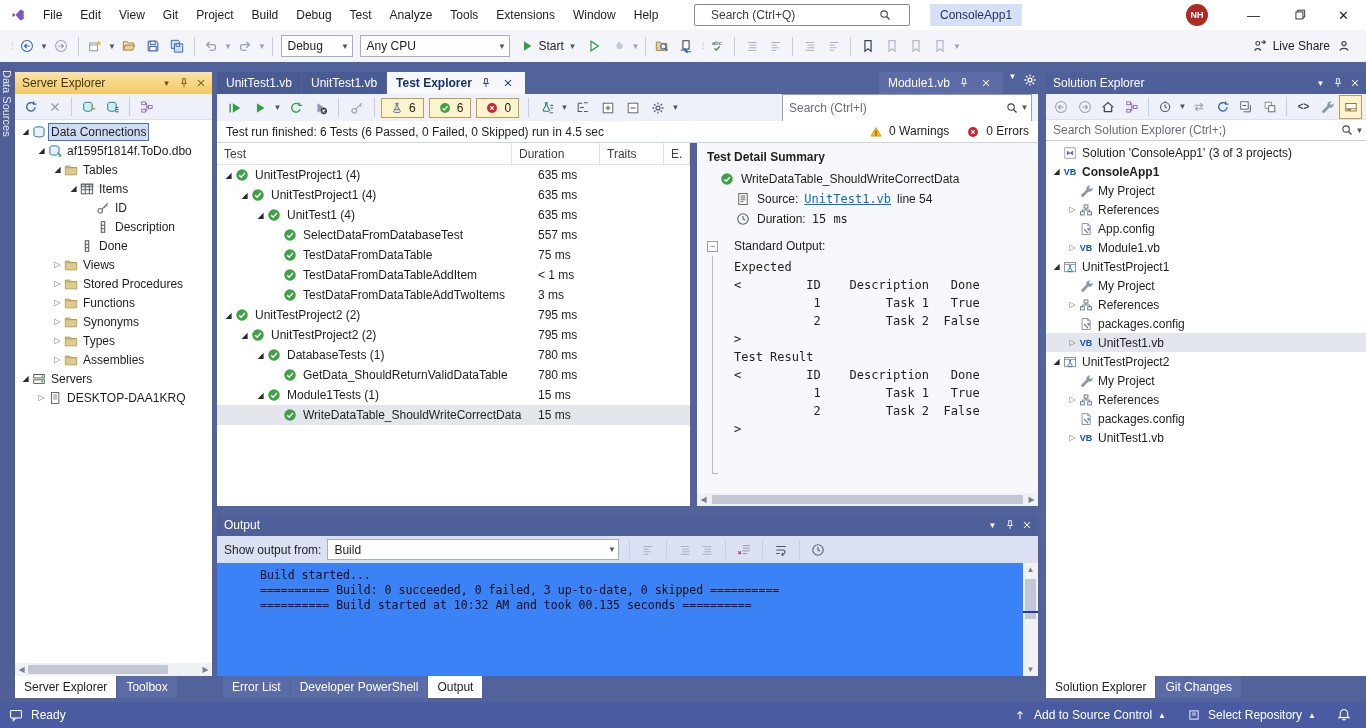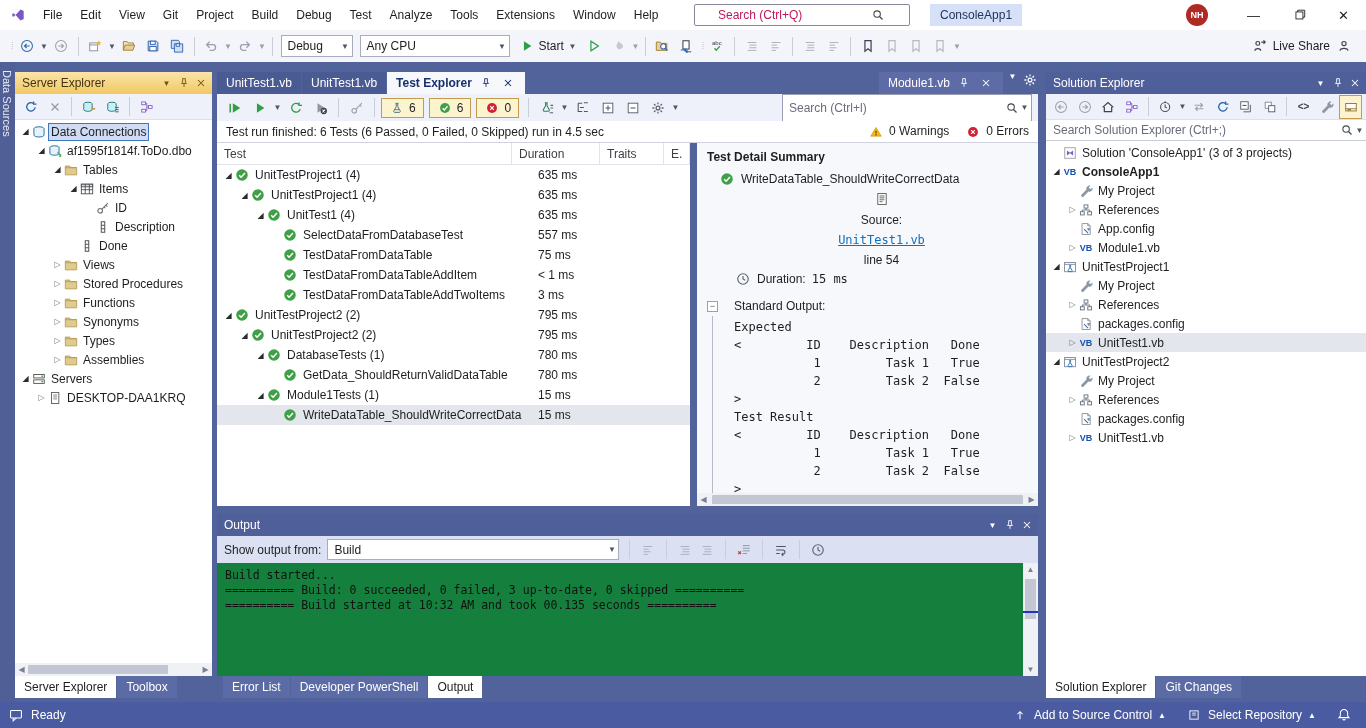--- a/index.html
+++ b/index.html
@@ -8,21 +8,21 @@
   .ic { display:inline-flex; align-items:center; justify-content:center; width:16px; height:16px; flex:none; }
   .ic svg { width:14px; height:14px; }
   .ic.sm svg { width:12px; height:12px; }
   .vbtxt { font:bold 9px "Liberation Sans",sans-serif; color:#1252b0; }
   .codetxt { font:bold 10px "Liberation Sans",sans-serif; color:#3c4250; }
 
   
   #titlebar { height:30px; background:#ffffff; display:flex; align-items:center; position:relative; }
   #vslogo { margin:0 8px 0 10px; }
   .menu-item { padding:0 9px; line-height:30px; color:#1e1e1e; }
-  #qsearch { position:absolute; left:694px; top:4px; width:216px; height:22px; border:1px solid #88889a; border-radius:2px; background:#fff; display:flex; align-items:center; padding:0 23px; color:#be185d; }
+  #qsearch { position:absolute; left:694px; top:4px; width:216px; height:22px; border:1px solid #88889a; border-radius:2px; background:#fff; display:flex; align-items:center; padding:0 16px; color:#404040; }
   #qsearch .ph { flex:1; }
   #proj-badge { position:absolute; left:930px; top:4px; height:22px; padding:0 10px; background:#d6e0f7; color:#24345e; display:flex; align-items:center; }
   #avatar { position:absolute; left:1186px; top:4px; width:22px; height:22px; border-radius:50%; background:#b02a25; color:#fff; font:bold 9px "Liberation Sans",sans-serif; display:flex; align-items:center; justify-content:center; }
   .winbtn { position:absolute; top:0; width:45px; height:30px; display:flex; align-items:center; justify-content:center; color:#1e1e1e; font-size:13px; }
 
   
   #toolbar { height:32px; background:#f4f5fb; display:flex; align-items:center; padding-left:8px; gap:1px; }
   .tbi { width:23px; height:24px; display:flex; align-items:center; justify-content:center; }
   .chev { font-size:8px; color:#4c5566; width:9px; text-align:center; }
   .chev.gray { color:#9aa0ad; }
@@ -101,21 +101,21 @@
   #std-guide:after { content:""; position:absolute; left:0; bottom:0; width:5px; border-bottom:1px solid #b7bac6; }
   .mline { white-space:pre; font-family:"DejaVu Sans Mono",monospace; font-size:12px; line-height:18px; }
   #std-label { margin-bottom:5px; }
   #detail-hscroll { flex:none; }
 
   #out-gap { height:8px; flex:none; }
   #output-block { height:162px; display:flex; flex-direction:column; flex:none; }
   #out-controls { height:27px; background:#dbe1f3; display:flex; align-items:center; padding:0 7px; gap:6px; flex:none; }
   #out-combo { width:292px; height:21px; background:#fff; border:1px solid #a8adbd; display:flex; align-items:center; padding:0 2px 0 6px; }
   #out-combo .cv { flex:1; }
-  #out-content { flex:1; background:#15803d; position:relative; overflow:hidden; }
+  #out-content { flex:1; background:#3b82f6; position:relative; overflow:hidden;padding-left:35px; }
   #out-lines { padding:5px 20px 0 8px; }
   .oline { white-space:pre; font-family:"DejaVu Sans Mono",monospace; font-size:11.5px; line-height:15px; color:#111; }
   #out-vscroll { position:absolute; right:0; top:0; bottom:0; width:15px; background:#f0f1f5; }
   #out-vscroll .arr { position:absolute; left:0; width:15px; text-align:center; color:#7a7f92; font-size:8px; }
   #out-thumb { position:absolute; left:2px; right:2px; top:16px; height:40px; background:#c3c7d3; }
   #out-marker { position:absolute; left:0; right:0; top:48px; height:2px; background:#1f33c4; }
   #doc-tabs { margin-top:0; }
 
   
   #se-search { height:21px; background:#fff; border-bottom:1px solid #c9cdd9; display:flex; align-items:center; padding:0 2px 0 7px; color:#6a6c7c; flex:none; }
@@ -1020,21 +1020,21 @@
           <div class="dt-title">Test Detail Summary</div>
           <div class="dt-row" style="margin-left:12px;">
             <span class="ic">
                 <svg viewBox="0 0 16 16">
                   <circle cx="8" cy="8" r="6.6" fill="#3fa046"></circle>
                   <path d="M4.8 8.3l2.2 2.3 4.4-4.9" stroke="#fff" stroke-width="1.7" fill="none"></path>
                 </svg>
               </span>
             <span>WriteDataTable_ShouldWriteCorrectData</span>
           </div>
-          <div class="dt-row" style="margin-left:28px;flex-direction:column;">
+          <div class="dt-row" style="margin-left:28px;">
             <span class="ic">
                 <svg viewBox="0 0 16 16">
                   <rect x="3.2" y="1.8" width="9.6" height="12.4" fill="#fff" stroke="#555"></rect>
                   <path d="M5.2 4.5h5.6M5.2 6.7h5.6M5.2 8.9h5.6M5.2 11.1h3.4" stroke="#555"></path>
                 </svg>
               </span>
             <span>Source:</span>
             <span class="mono link">UnitTest1.vb</span>
             <span>line 54</span>
           </div>

